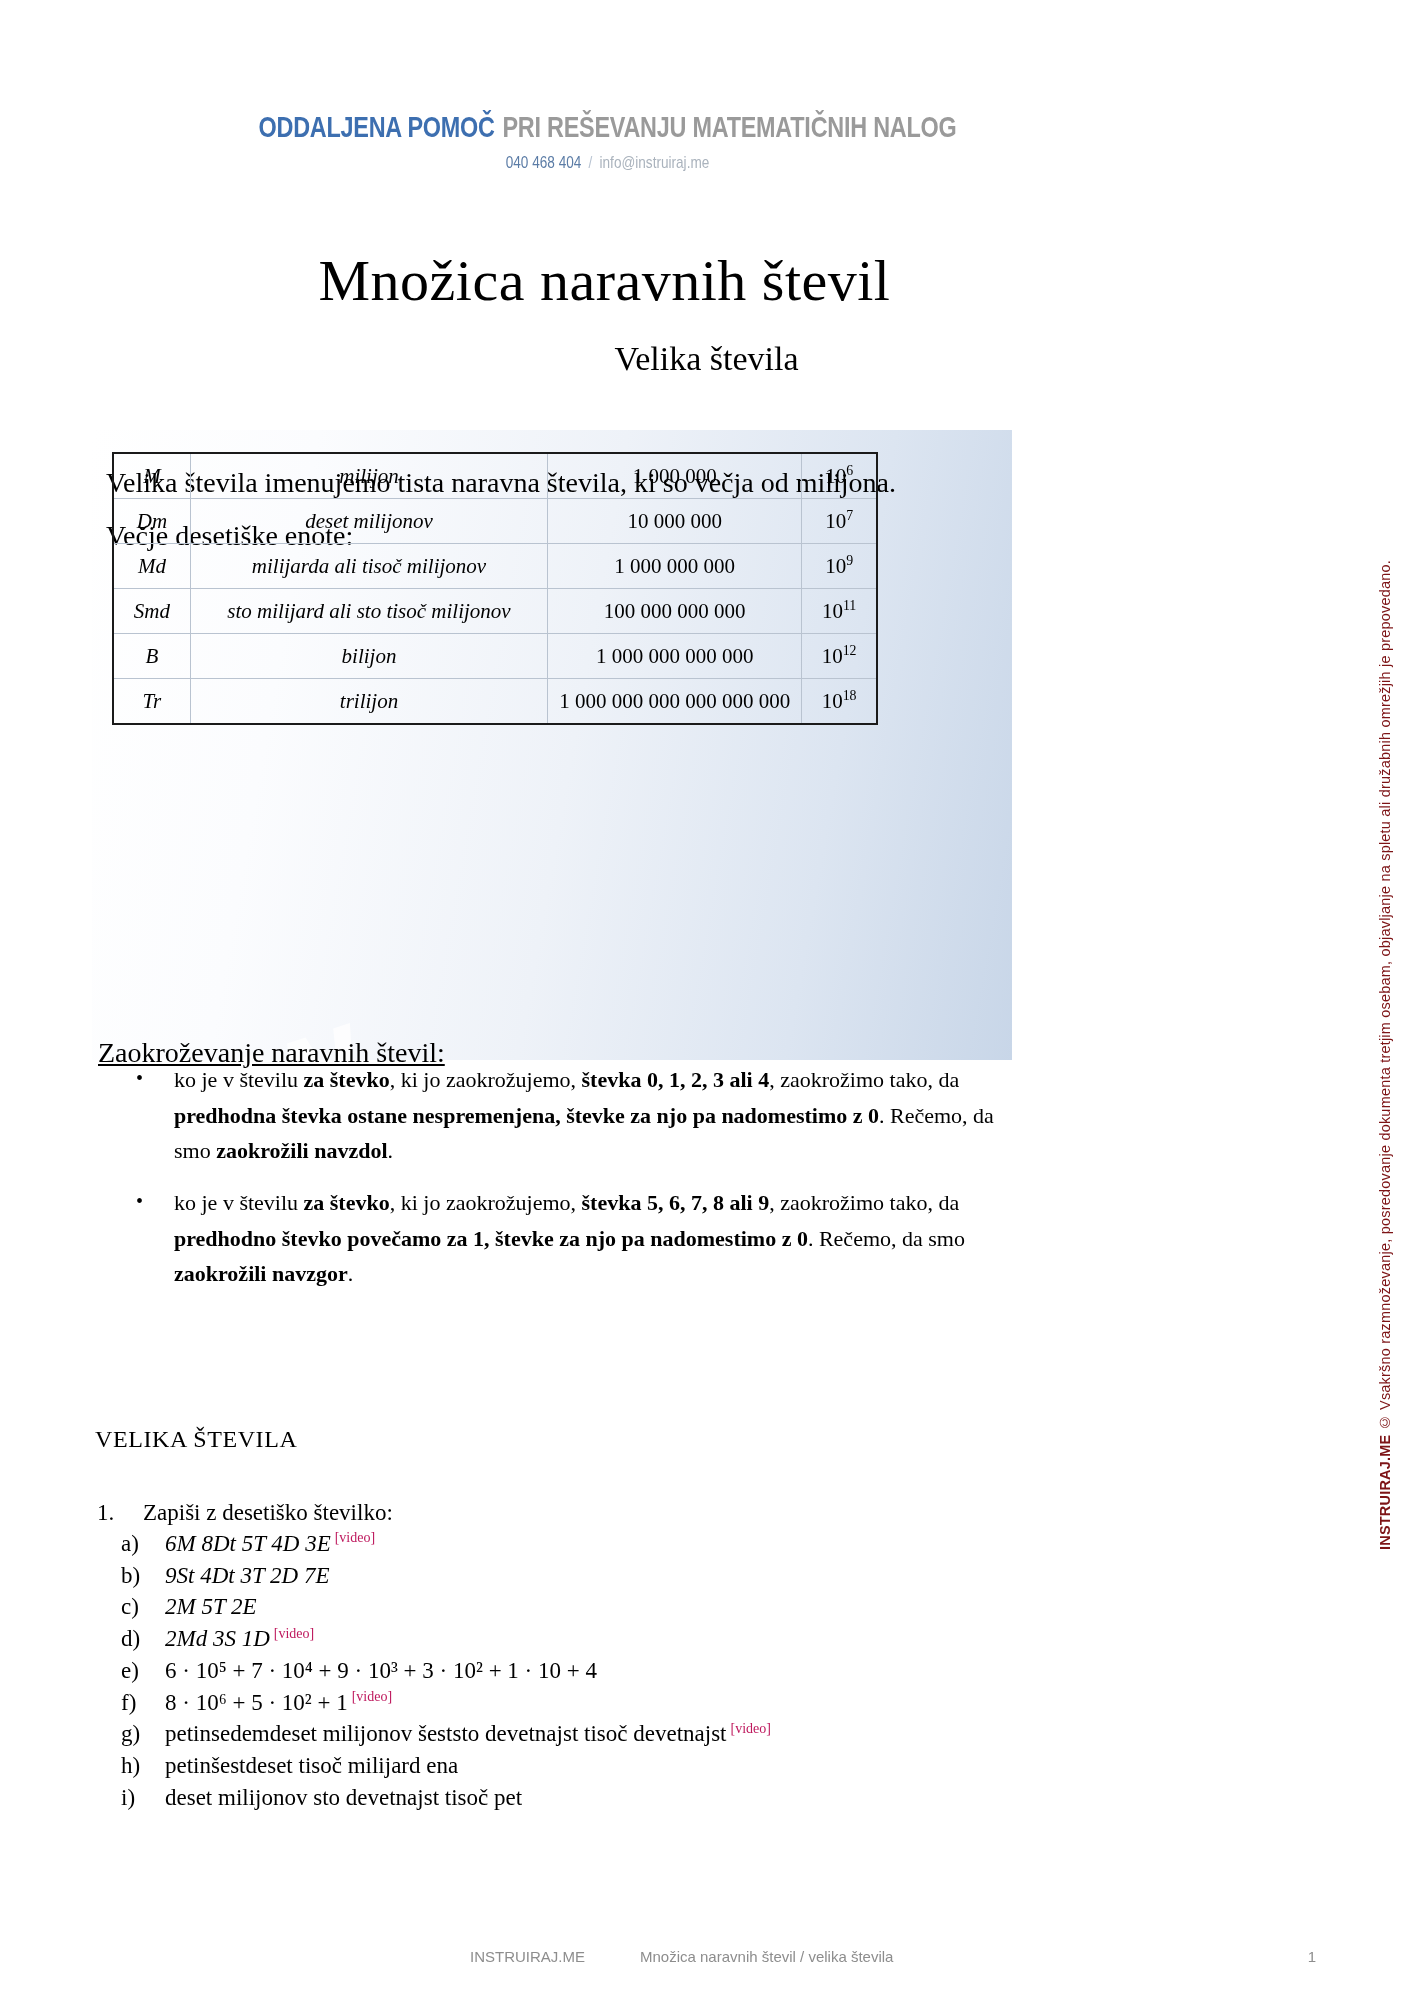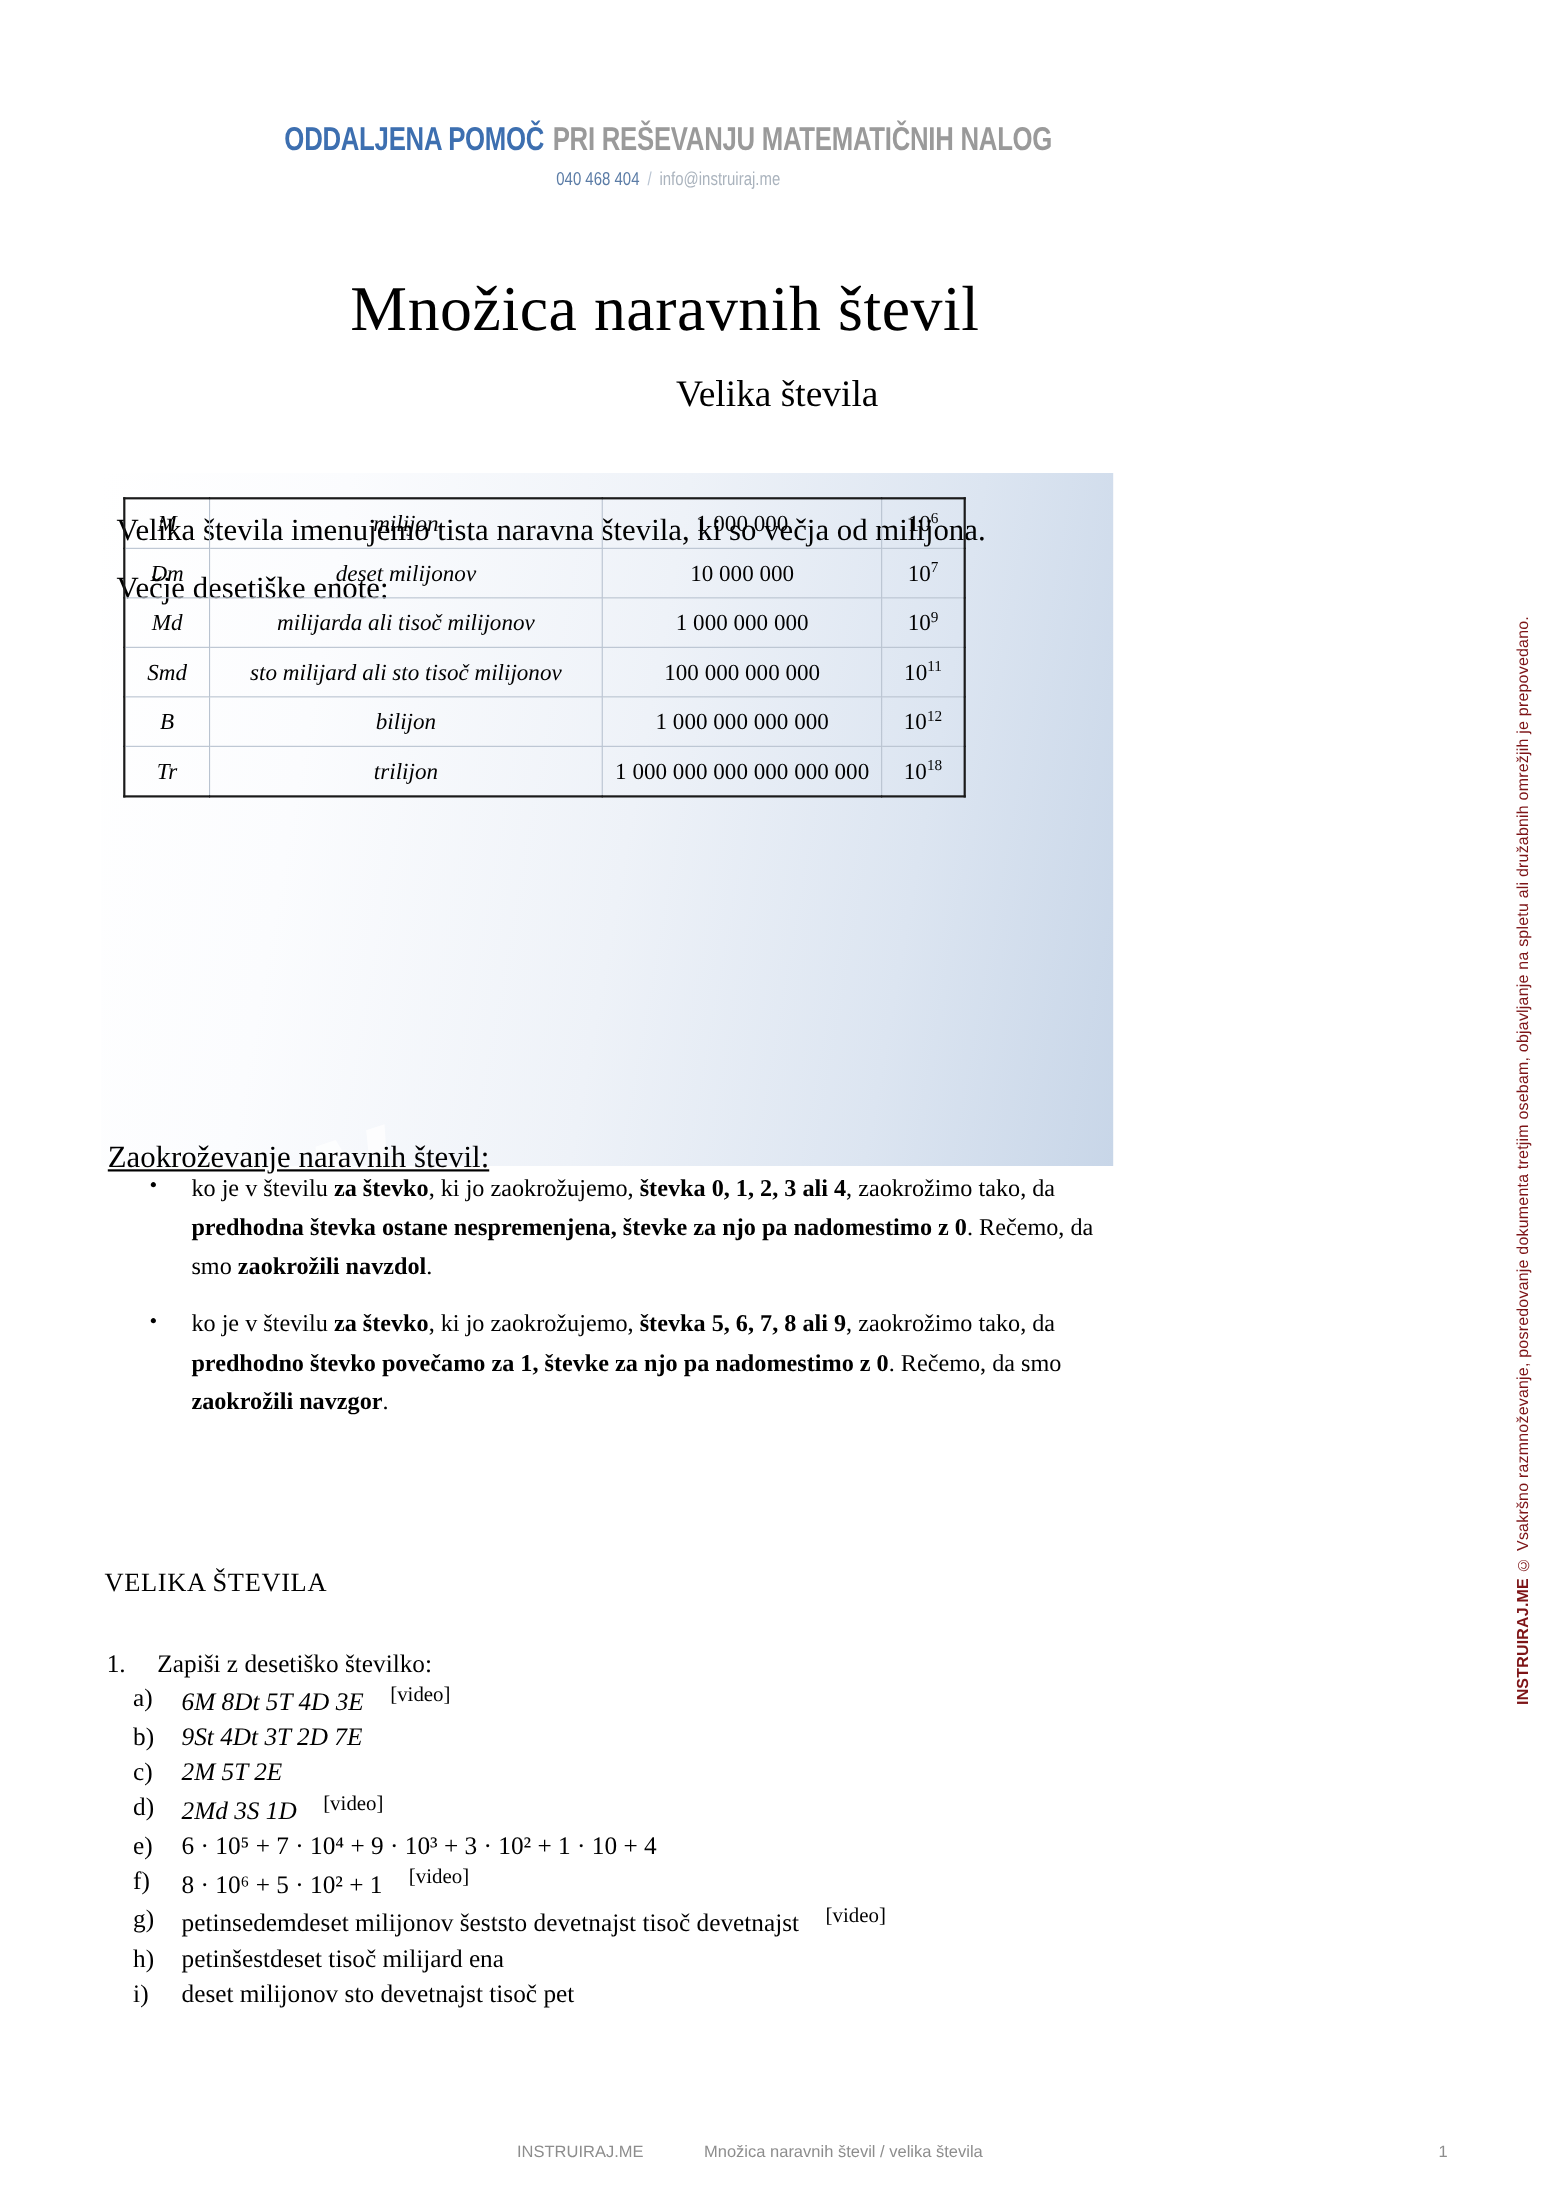--- a/index.html
+++ b/index.html
@@ -178,25 +178,25 @@
     white-space: nowrap;
   }
   .sub-label {
     position: absolute;
     left: -44px;
     top: 0;
     width: 34px;
   }
   .mathy { font-style: italic; }
   .vid {
-    color: #000000;
-    font-size: 19px;
+    color: #be185d;
+    font-size: 14px;
     font-style: normal;
     vertical-align: super;
-    margin-left: 24px;
+    margin-left: 4px;
   }
 
   
   .side-notice {
     position: absolute;
     right: 20px;
     top: 560px;
     font-family: "Liberation Sans", sans-serif;
     font-size: 14.5px;
     color: #7d1416;

